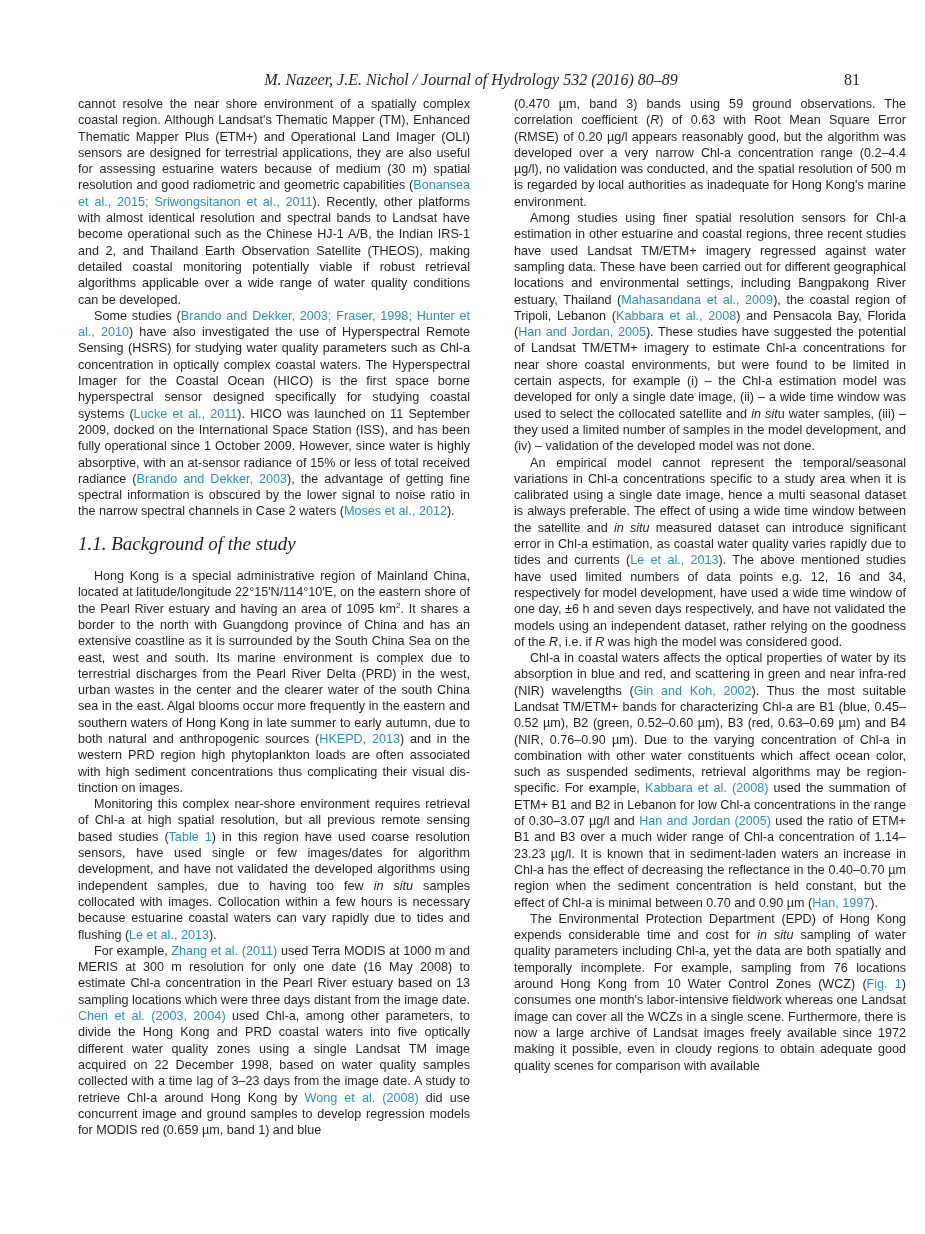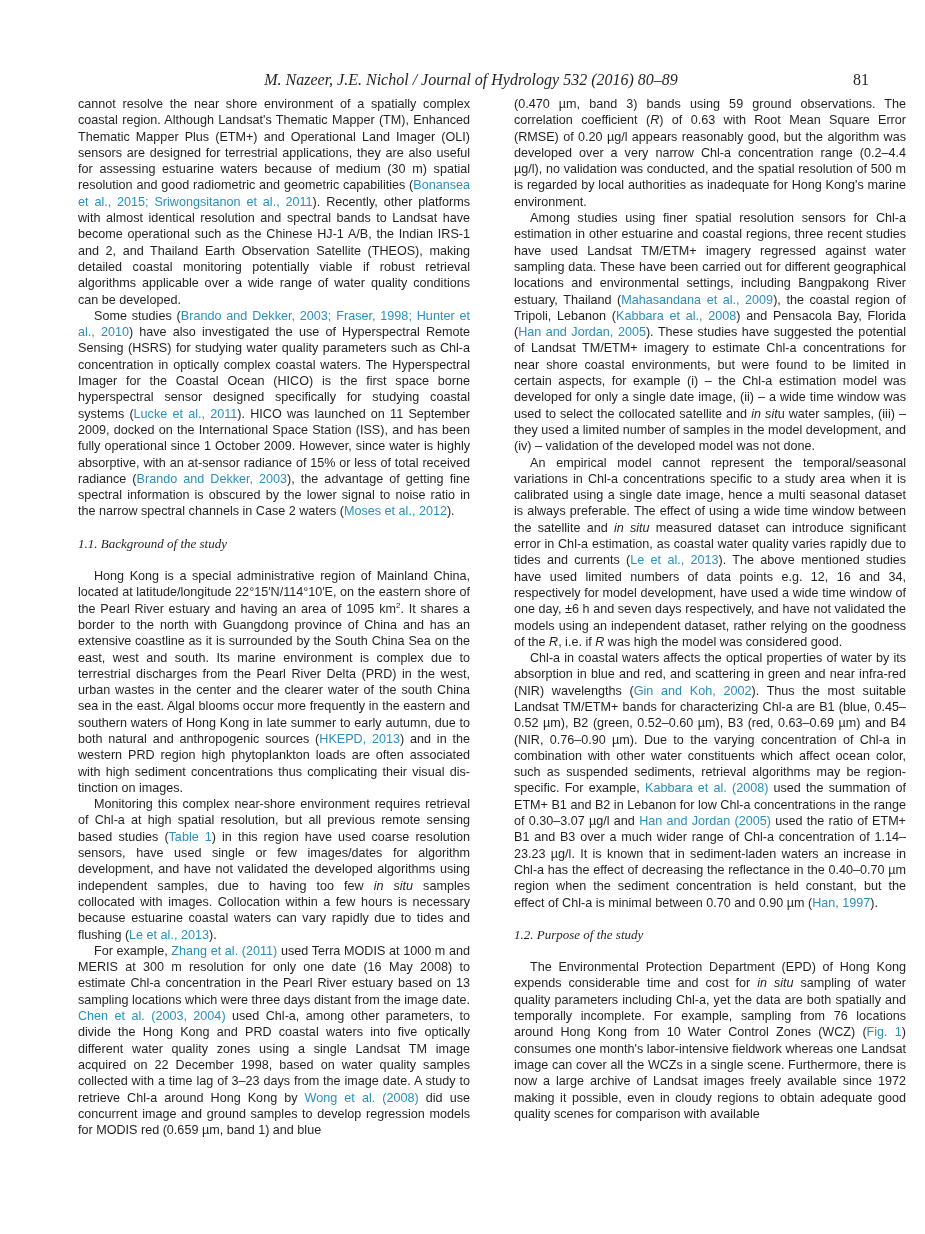--- a/index.html
+++ b/index.html
@@ -1,30 +1,30 @@
 <!DOCTYPE html>
 <html><head>
 <meta charset="utf-8">
 <style>
   html, body { margin: 0; padding: 0; background: #ffffff; }
   body { width: 925px; height: 1234px; position: relative; overflow: hidden;
          font-family: "Liberation Serif", "DejaVu Serif", serif; color: #231f20; }
   .header { position: absolute; top: 71px; left: 66px; width: 810px; height: 16px;
             font-size: 16px; font-style: italic; }
   .header .journal { position: absolute; left: 0; right: 0; text-align: center; }
-  .header .pagenum { position: absolute; right: 7px; font-style: normal; }
+  .header .pagenum { position: absolute; right: 16px; font-style: normal; }
   .col { position: absolute; top: 96px; width: 392px;
          font-family: "Liberation Sans", "DejaVu Sans", sans-serif;
          font-size: 12.6px; line-height: 16.3px; text-align: justify; hyphens: manual; margin-left: 12px; }
   .col.left { left: 66px; }
   .col.right { left: 502px; }
   .col p { margin: 0; text-indent: 16px; }
   .col p.noindent { text-indent: 0; }
   .section { font-family: "Liberation Serif", "DejaVu Serif", serif; font-style: italic;
-             font-size: 13px; margin: 16px 0 16px 0; text-indent: 0; line-height: 16.3px; }
+             font-size: 19px; margin: 16px 0 16px 0; text-indent: 0; line-height: 16.3px; }
   .link { color: #2a8fbd; }
   i { font-style: italic; }
   sup { font-size: 8px; line-height: 0; }
 </style>
 </head>
 <body>
 
 <div class="header">
   <span class="journal">M. Nazeer, J.E. Nichol / Journal of Hydrology 532 (2016) 80–89</span>
   <span class="pagenum">81</span>
@@ -46,16 +46,15 @@
 
 <div class="col right">
   <p class="noindent"><span>(0.470 µm, band 3) bands using 59 ground observations. The correlation coefficient (</span><i>R</i><span>) of 0.63 with Root Mean Square Error (RMSE) of 0.20 µg/l appears reasonably good, but the algorithm was developed over a very narrow Chl-a concentration range (0.2–4.4 µg/l), no validation was conducted, and the spatial resolution of 500 m is regarded by local authorities as inadequate for Hong Kong's marine environment.</span></p>
 
   <p><span>Among studies using finer spatial resolution sensors for Chl-a estimation in other estuarine and coastal regions, three recent studies have used Landsat TM/ETM+ imagery regressed against water sampling data. These have been carried out for different geo­graphical locations and environmental settings, including Bang­pakong River estuary, Thailand (</span><a class="link">Mahasandana et al., 2009</a><span>), the coastal region of Tripoli, Lebanon (</span><a class="link">Kabbara et al., 2008</a><span>) and Pensacola Bay, Florida (</span><a class="link">Han and Jordan, 2005</a><span>). These studies have suggested the potential of Landsat TM/ETM+ imagery to estimate Chl-a concentrations for near shore coastal environments, but were found to be limited in certain aspects, for example (i) – the Chl-a estimation model was developed for only a single date image, (ii) – a wide time window was used to select the collocated satellite and </span><i>in sit</i><span>u water samples, (iii) – they used a limited number of samples in the model development, and (iv) – validation of the developed model was not done.</span></p>
 
   <p><span>An empirical model cannot represent the temporal/seasonal variations in Chl-a concentrations specific to a study area when it is calibrated using a single date image, hence a multi seasonal dataset is always preferable. The effect of using a wide time window between the satellite and </span><i>in situ</i><span> measured dataset can introduce significant error in Chl-a estimation, as coastal water quality varies rapidly due to tides and currents (</span><a class="link">Le et al., 2013</a><span>). The above mentioned studies have used limited numbers of data points e.g. 12, 16 and 34, respectively for model development, have used a wide time window of one day, ±6 h and seven days respectively, and have not validated the models using an independent dataset, rather relying on the goodness of the </span><i>R</i><span>, i.e. if </span><i>R</i><span> was high the model was considered good.</span></p>
 
   <p><span>Chl-a in coastal waters affects the optical properties of water by its absorption in blue and red, and scattering in green and near infra-red (NIR) wavelengths (</span><a class="link">Gin and Koh, 2002</a><span>). Thus the most suitable Landsat TM/ETM+ bands for characterizing Chl-a are B1 (blue, 0.45–0.52 µm), B2 (green, 0.52–0.60 µm), B3 (red, 0.63–0.69 µm) and B4 (NIR, 0.76–0.90 µm). Due to the varying concen­tration of Chl-a in combination with other water constituents which affect ocean color, such as suspended sediments, retrieval algorithms may be region-specific. For example, </span><a class="link">Kabbara et al. (2008)</a><span> used the summation of ETM+ B1 and B2 in Lebanon for low Chl-a concentrations in the range of 0.30–3.07 µg/l and </span><a class="link">Han and Jordan (2005)</a><span> used the ratio of ETM+ B1 and B3 over a much wider range of Chl-a concentration of 1.14–23.23 µg/l. It is known that in sediment-laden waters an increase in Chl-a has the effect of decreasing the reflectance in the 0.40–0.70 µm region when the sediment concentration is held constant, but the effect of Chl-a is minimal between 0.70 and 0.90 µm (</span><a class="link">Han, 1997</a><span>).</span></p>
 
-  <div class="section">1.2. Purpose of the study</div>
 
   <p><span>The Environmental Protection Department (EPD) of Hong Kong expends considerable time and cost for </span><i>in situ</i><span> sampling of water quality parameters including Chl-a, yet the data are both spatially and temporally incomplete. For example, sampling from 76 loca­tions around Hong Kong from 10 Water Control Zones (WCZ) (</span><a class="link">Fig. 1</a><span>) consumes one month's labor-intensive fieldwork whereas one Landsat image can cover all the WCZs in a single scene. Fur­thermore, there is now a large archive of Landsat images freely available since 1972 making it possible, even in cloudy regions to obtain adequate good quality scenes for comparison with available</span></p>
 </div>
 
 </body></html>

